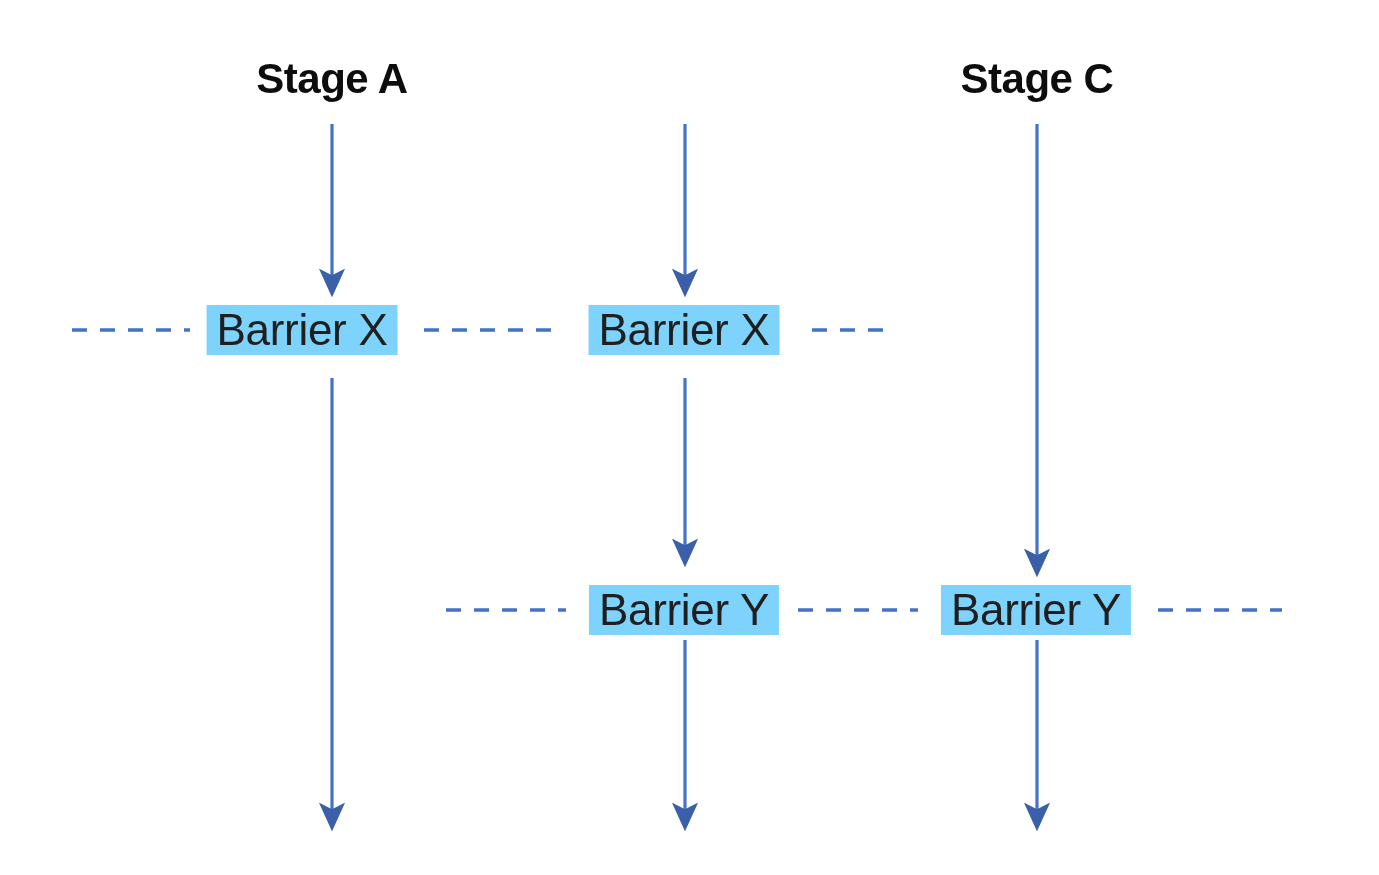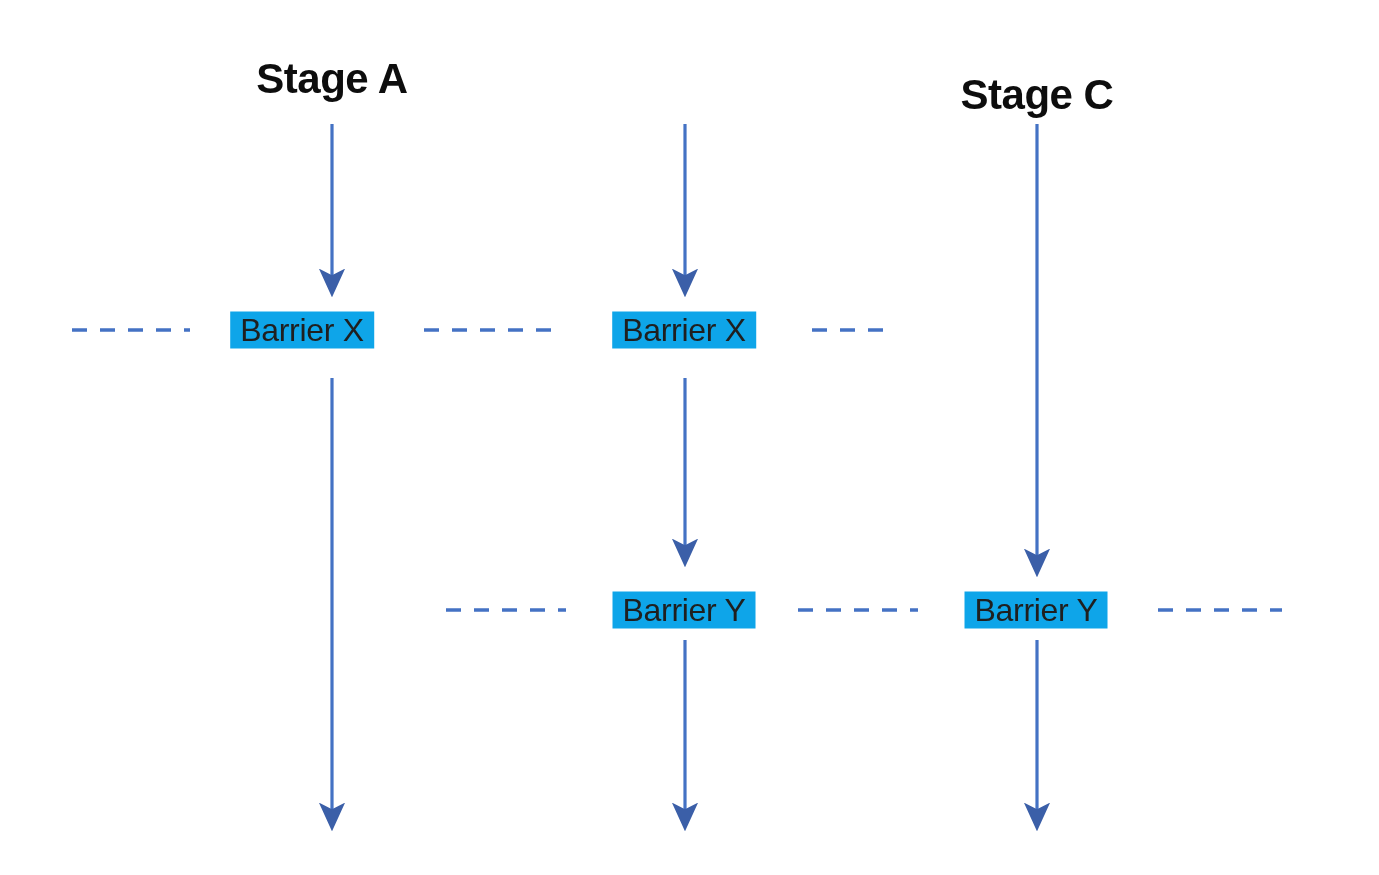--- a/index.html
+++ b/index.html
@@ -31,25 +31,25 @@
     font-size: 42px;
     color: #0d0d0d;
     white-space: nowrap;
     transform: translateX(-50%);
     letter-spacing: -0.5px;
   }
   .barrier-label {
     position: absolute;
     font-family: "Liberation Sans", sans-serif;
     font-weight: normal;
-    font-size: 32px;
+    font-size: 44px;
     color: #1f1f1f;
     white-space: nowrap;
     transform: translate(-50%, -50%);
-    background: #0ea5e9;
+    background: #7dd3fc;
     padding: 0 10px;
     letter-spacing: -0.3px;
   }
 </style>
 </head>
 <body>
 
 <div id="diagram-root">
 
   <svg id="diagram-svg" viewBox="0 0 1379 875">
@@ -73,20 +73,20 @@
       <line x1="72" y1="330" x2="190" y2="330"></line>
       <line x1="424" y1="330" x2="556" y2="330"></line>
       <line x1="812" y1="330" x2="892" y2="330"></line>
       <line x1="446" y1="610" x2="566" y2="610"></line>
       <line x1="798" y1="610" x2="918" y2="610"></line>
       <line x1="1158" y1="610" x2="1282" y2="610"></line>
     </g>
   </svg>
 
   <div class="stage-label" style="left:332px; top:55px;">Stage A</div>
-  <div class="stage-label" style="left:1037px; top:55px;margin-top:16px;">Stage C</div>
+  <div class="stage-label" style="left:1037px; top:55px;">Stage C</div>
 
   <div class="barrier-label" style="left:302px; top:330px;">Barrier X</div>
   <div class="barrier-label" style="left:684px; top:330px;">Barrier X</div>
   <div class="barrier-label" style="left:684px; top:610px;">Barrier Y</div>
   <div class="barrier-label" style="left:1036px; top:610px;">Barrier Y</div>
 
 </div>
 
 </body></html>

